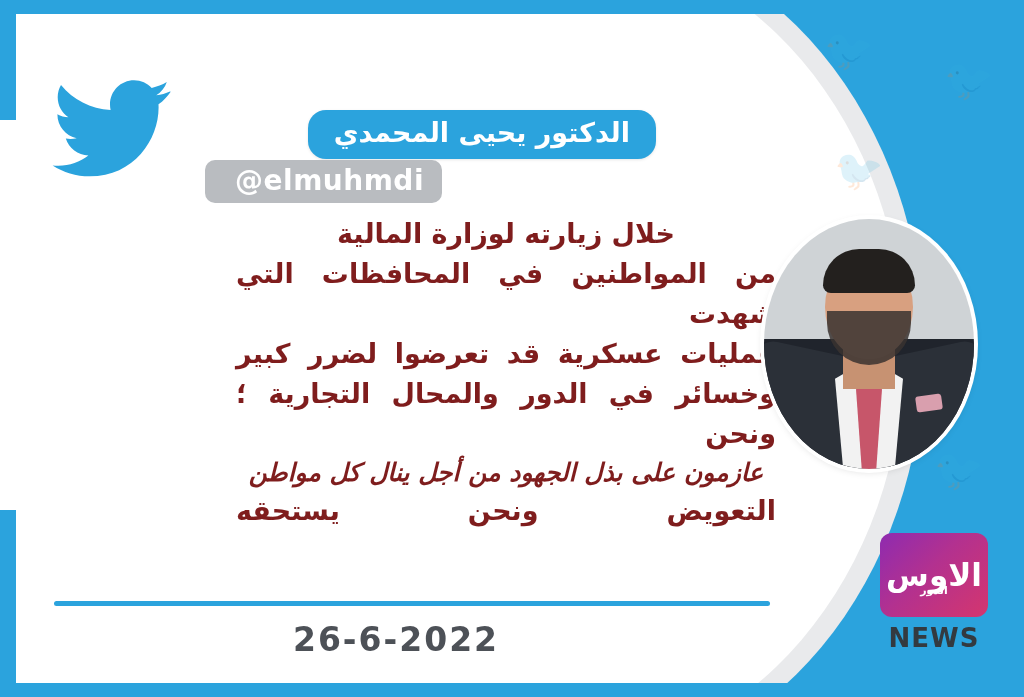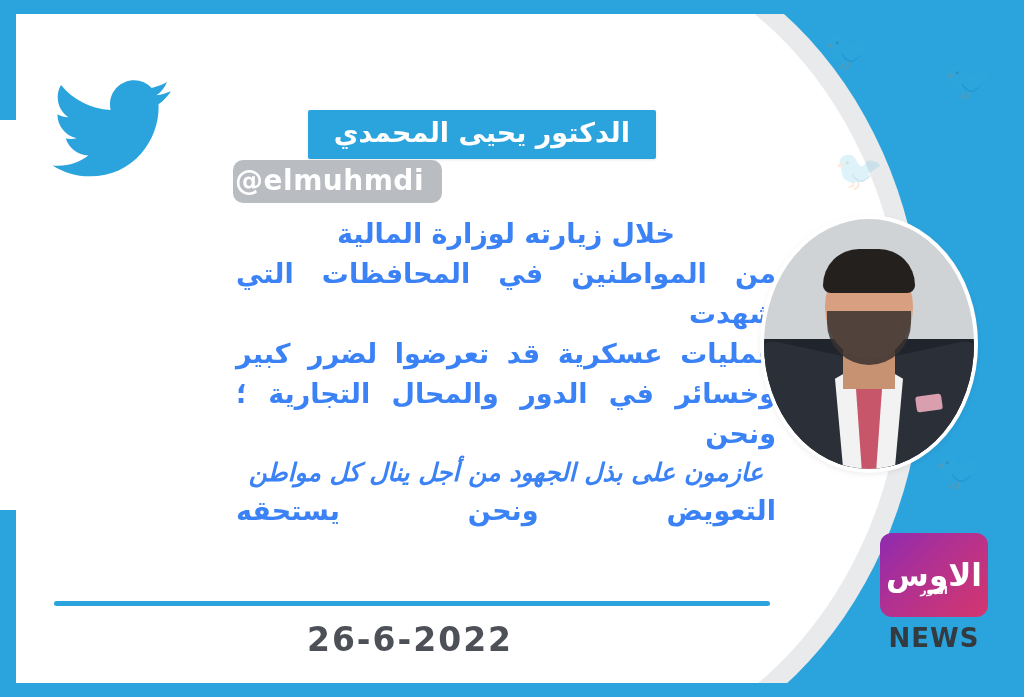--- a/index.html
+++ b/index.html
@@ -103,48 +103,48 @@
   
   .name-pill {
     position: absolute;
     right: 368px;
     top: 110px;
     background: #2ba3dd;
     color: #ffffff;
     font-size: 27px;
     font-weight: bold;
     padding: 7px 26px 11px 26px;
-    border-radius: 2px;
+    border-radius: 18px;
     direction: rtl;
     white-space: nowrap;
     box-shadow: 0 1px 3px rgba(0,0,0,0.10);
   }
   .handle {
     position: absolute;
     right: 582px;
     top: 160px;
     background: #b9bcc0;
     color: #ffffff;
     font-size: 28px;
     font-weight: bold;
-    padding: 4px 18px 6px 2px;
+    padding: 4px 18px 6px 30px;
     border-radius: 10px;
     letter-spacing: 0.5px;
     white-space: nowrap;
   }
 
   
   .tweet-body {
     position: absolute;
     right: 248px;
     top: 214px;
     width: 540px;
     direction: rtl;
     text-align: center;
-    color: #3b82f6;
+    color: #7f1d1d;
     font-size: 27px;
     font-weight: bold;
     line-height: 1.48;
     letter-spacing: 0.4px;
   }
   .tweet-line {
     white-space: nowrap;
   }
   .tweet-line.justify {
     text-align: justify;
@@ -248,21 +248,21 @@
     position: absolute;
     left: 54px;
     top: 601px;
     width: 716px;
     height: 5px;
     background: #2ba3dd;
     border-radius: 3px;
   }
   .date {
     position: absolute;
-    left: 52px;
+    left: 38px;
     top: 620px;
     width: 716px;
     text-align: center;
     color: #4d5157;
     font-size: 33px;
     font-weight: bold;
     letter-spacing: 2px;
   }
 
   

